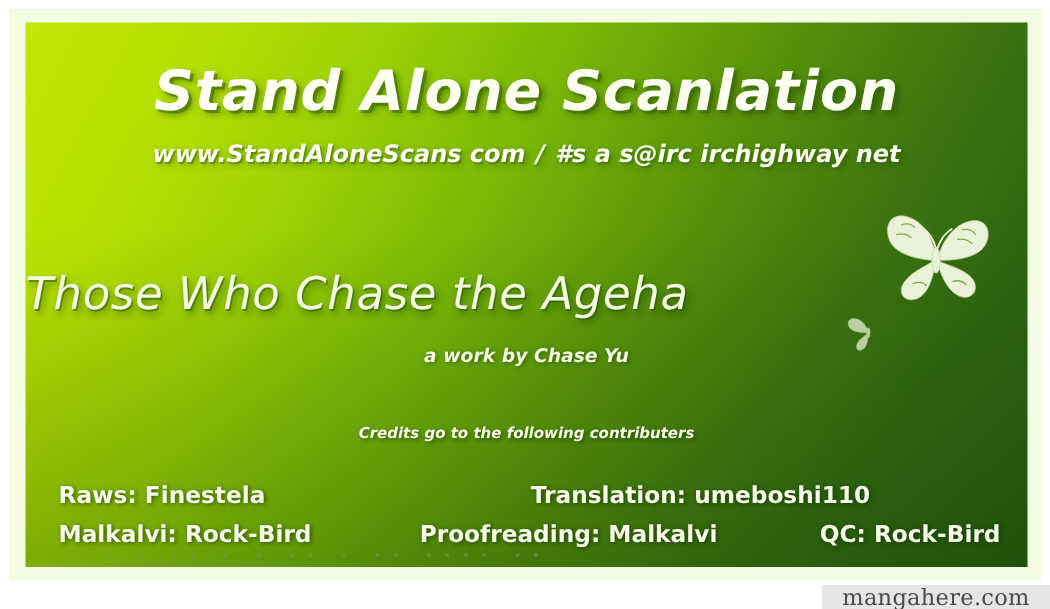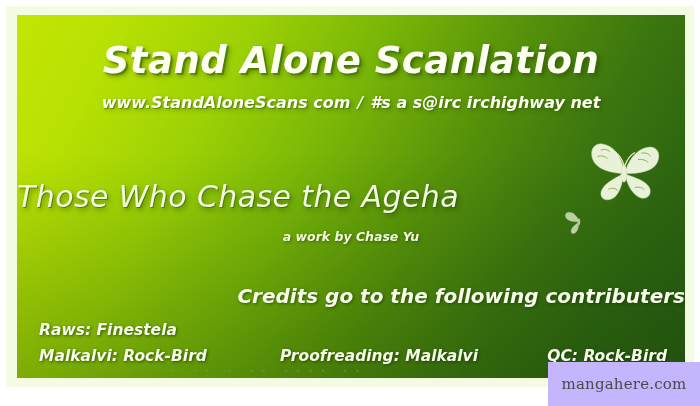--- a/index.html
+++ b/index.html
@@ -122,46 +122,45 @@
     font-style: italic;
     font-weight: bold;
     font-size: 12.5px;
     color: #f3fbe0;
     text-shadow: 1px 1px 3px rgba(25,55,5,0.55);
     white-space: nowrap;
   }
 
   .credits-heading {
     top: 269px;
-    text-align: right;
-    font-family: "DejaVu Sans", sans-serif;
-    font-style: italic;
-    font-weight: bold;
-    font-size: 20px;
+    text-align: center;
+    font-family: "DejaVu Sans", sans-serif;
+    font-style: italic;
+    font-weight: bold;
+    font-size: 10px;
     color: #f6fce8;
     text-shadow: 1px 1px 3px rgba(20,45,4,0.6);
     white-space: nowrap;
   }
 
   
   #credits-grid {
     position: absolute;
     left: 22px;
     right: 18px;
     top: 306px;
     z-index: 3;
   }
   .credit-row {
     display: flex;
     align-items: baseline;
     height: 26px;
   }
   .credit-cell {
     font-family: "DejaVu Sans", sans-serif;
-    font-style: italic;
     font-weight: bold;
     font-size: 15.5px;
     color: #f6fce8;
     text-shadow: 1px 1px 3px rgba(18,42,4,0.65);
     white-space: nowrap;
   }
   .cell-a { flex: 0 0 228px; text-align: left; }
   .cell-b { flex: 1 1 auto;  text-align: center; }
   .cell-c { flex: 0 0 176px; text-align: right; }
 
@@ -185,22 +184,22 @@
     overflow: hidden;
     white-space: nowrap;
   }
 
   
   #watermark {
     position: absolute;
     right: 0;
     bottom: 0;
     width: 152px;
-    height: 44px;
-    background: #c4b5fd;
+    height: 16px;
+    background: #e5e5e5;
     z-index: 10;
     display: flex;
     align-items: center;
     justify-content: center;
   }
   #watermark span {
     font-family: "DejaVu Serif", serif;
     font-size: 15px;
     color: #4a4a4a;
     letter-spacing: 0.2px;
@@ -223,20 +222,21 @@
 
       <div class="layer work-title">Those Who Chase the Ageha</div>
 
       <div class="layer work-author">a work by Chase Yu</div>
 
       <div class="layer credits-heading">Credits go to the following contributers</div>
 
       <div id="credits-grid">
         <div class="credit-row">
           <div class="credit-cell cell-a">Raws: Finestela</div>
+          <div class="credit-cell cell-b">Translation: umeboshi110</div>
         </div>
         <div class="credit-row">
           <div class="credit-cell cell-a">Malkalvi: Rock-Bird</div>
           <div class="credit-cell cell-b">Proofreading: Malkalvi</div>
           <div class="credit-cell cell-c">QC: Rock-Bird</div>
         </div>
       </div>
 
       <svg class="butterfly" id="butterfly-main" viewBox="0 0 100 100">
         <g fill="#f7fce9" stroke="#cfe2b0" stroke-width="0.6">

